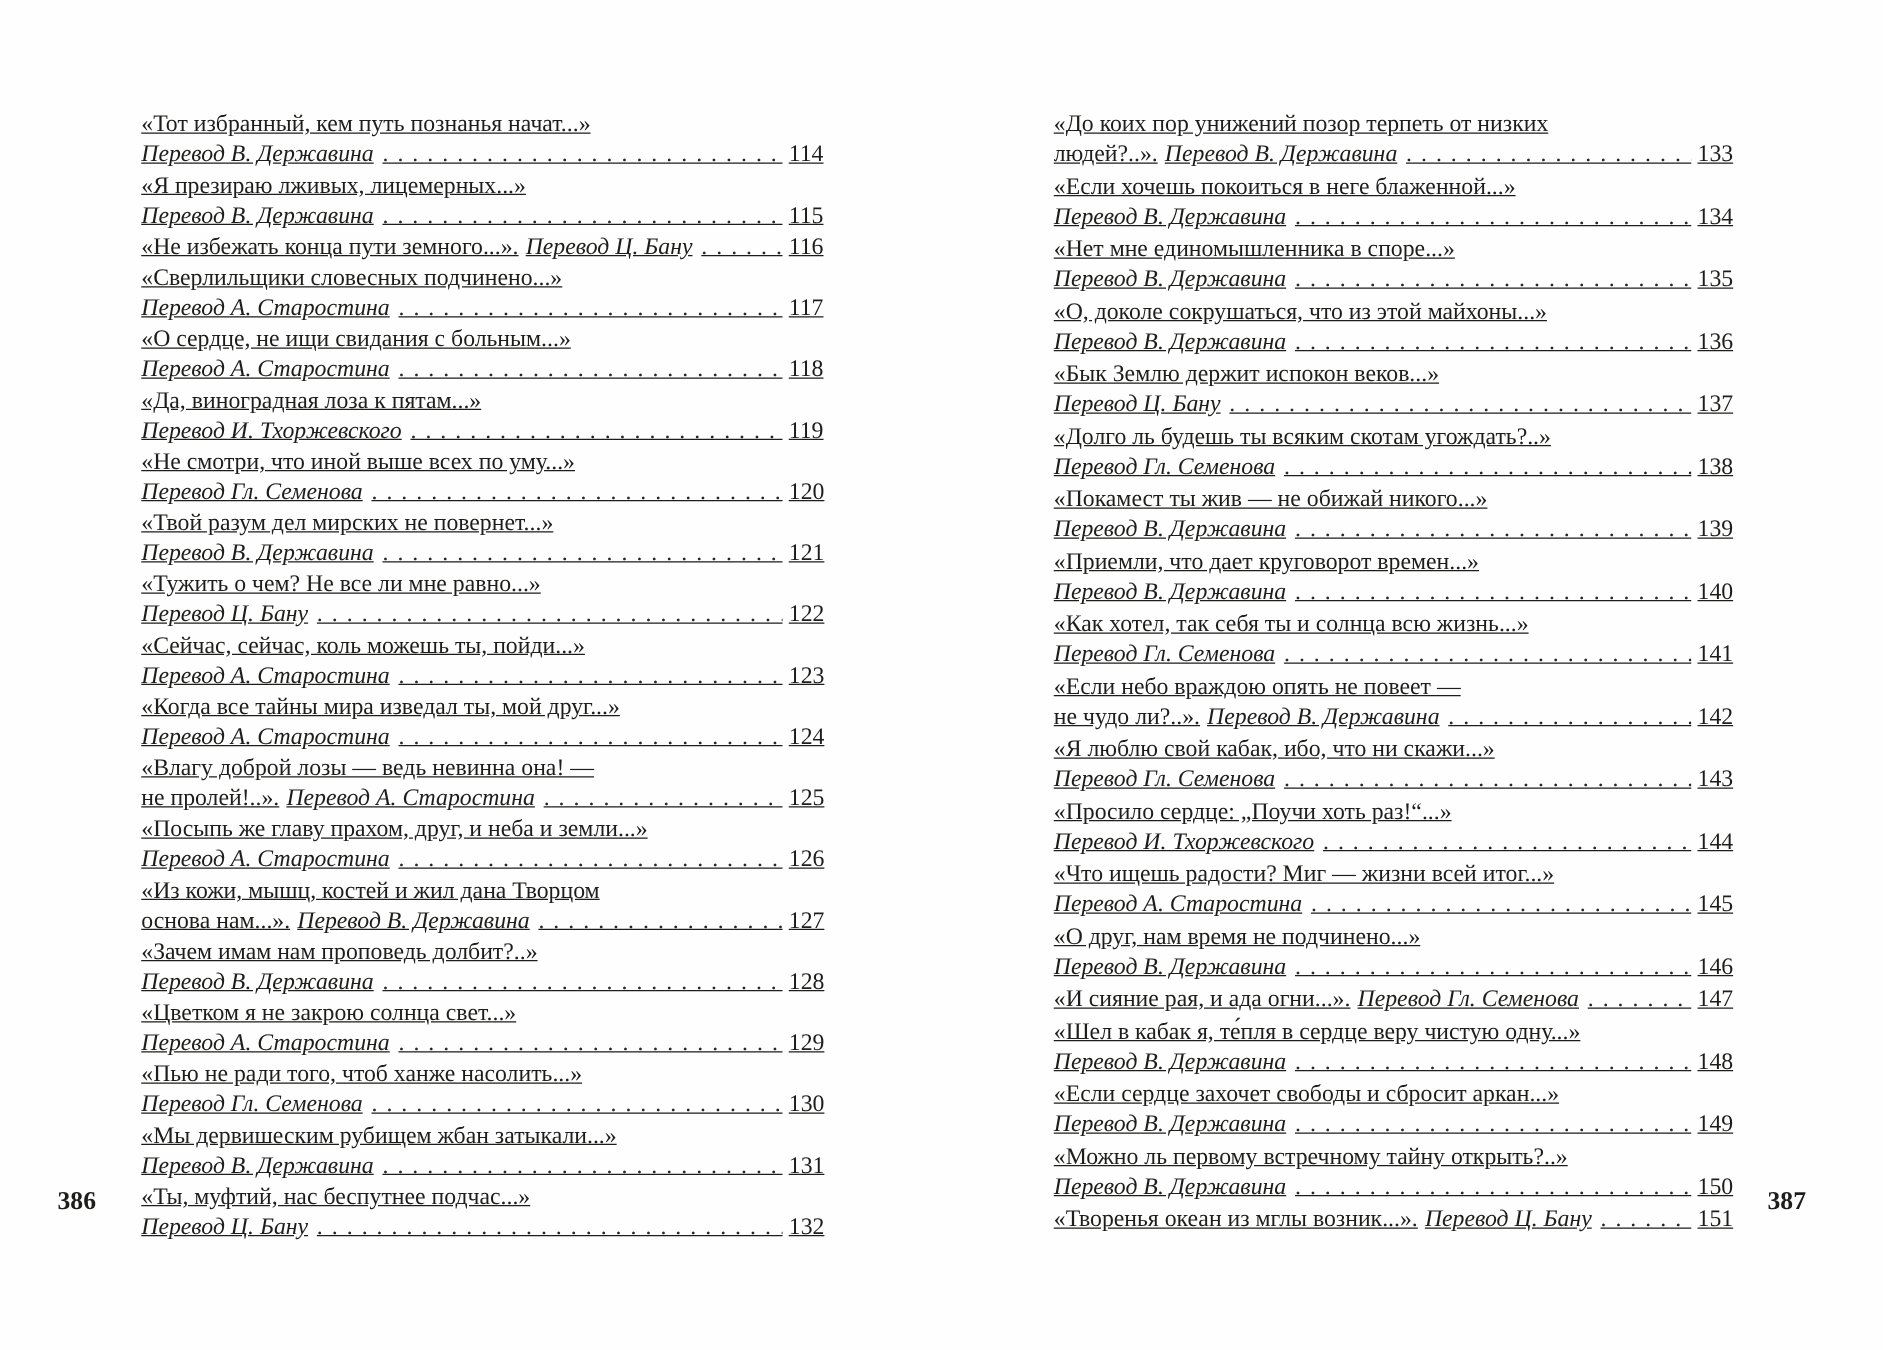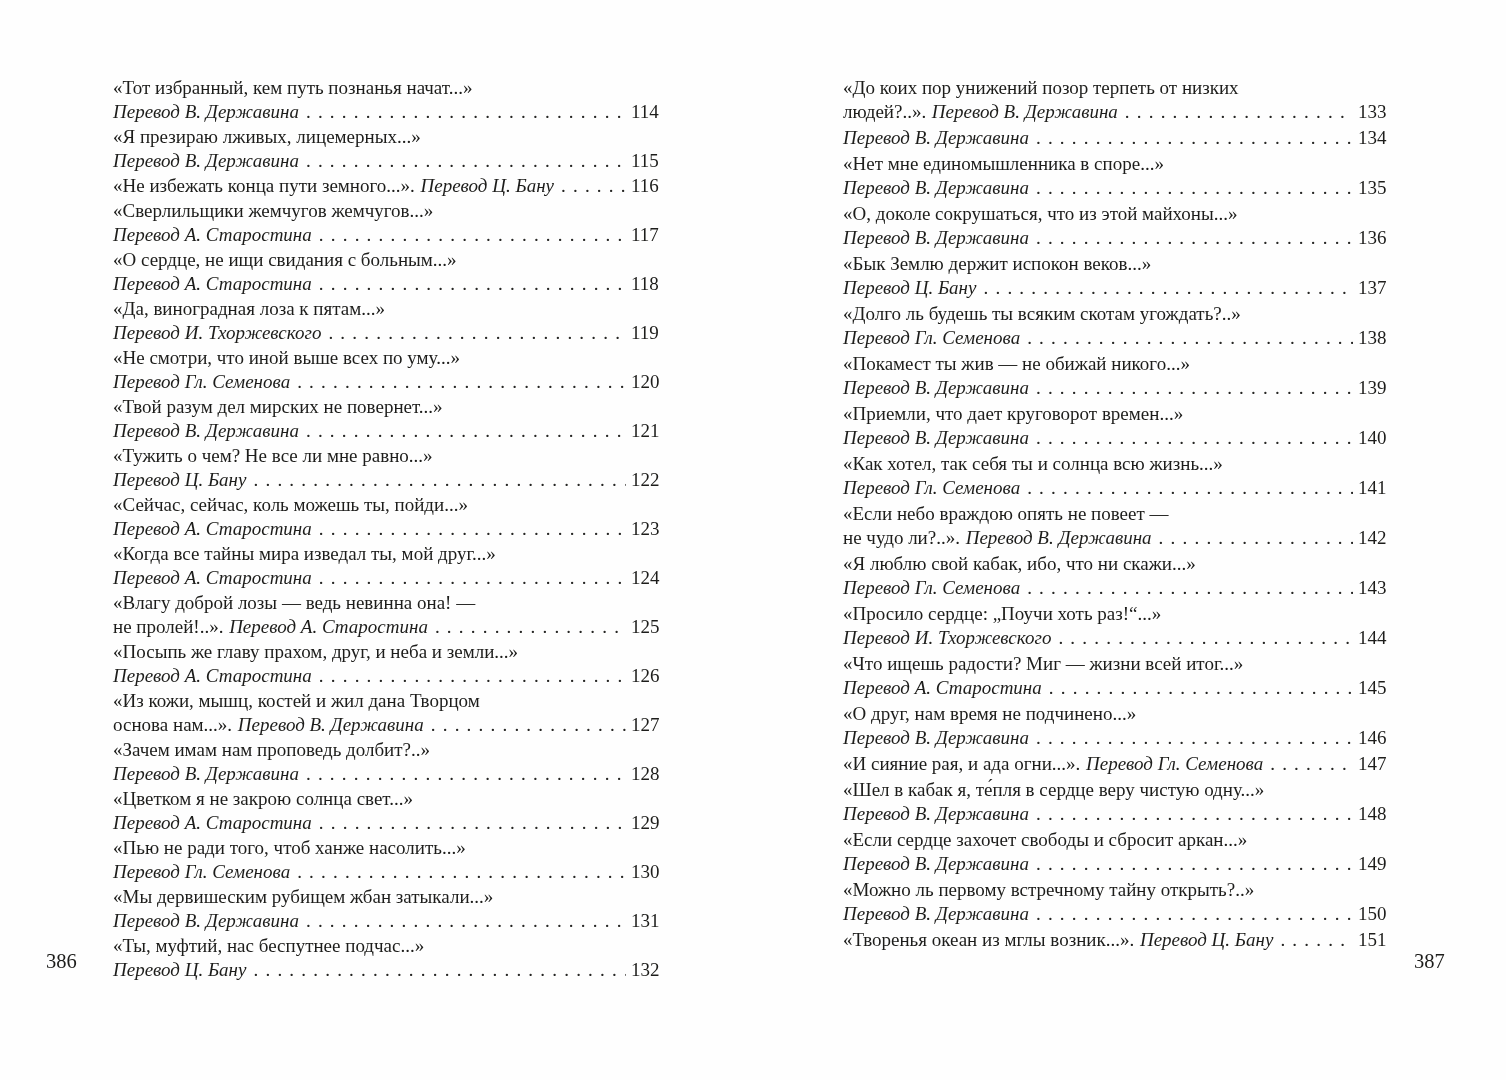--- a/index.html
+++ b/index.html
@@ -11,21 +11,22 @@
     position: relative;
     width: 1506px;
     height: 1080px;
     background: #fefefe;
     overflow: hidden;
     font-family: "Liberation Serif", "DejaVu Serif", serif;
     color: #1d1d1b;
   }
   .toc-column {
     position: absolute;
-    top: 76px;
+    top: 88px;
+    text-decoration: underline;
   }
   .col-left  { left: 113px; width: 548px; }
   .col-right { left: 843px; width: 545px; }
 
   .toc-entry { }
   .col-left  .toc-entry { margin-bottom: 1px; }
   .col-right .toc-entry { margin-bottom: 2px; }
 
   .toc-line {
     display: flex;
@@ -54,21 +55,21 @@
     padding-left: 5px;
     text-align: left;
     min-width: 30px;
   }
 
   .folio {
     position: absolute;
     top: 949px;
     font-size: 20.5px;
     line-height: 24px;
-    font-weight: 400;
+    font-weight: 700;
     color: #1d1d1b;
   }
   .folio-left  { left: 46px; }
   .folio-right { left: 1414px; }
 </style>
 </head>
 <body>
 
 <div class="sheet">
   <div class="folio folio-left">386</div>
@@ -97,21 +98,21 @@
       <div class="toc-entry">
         <div class="toc-line">
           <span class="t">«Не избежать конца пути земного...».</span>
           <span class="t it">Перевод Ц. Бану</span>
           <span class="leader"><span class="dots">......................................................................</span></span>
           <span class="pg">116</span>
         </div>
       </div>
       <div class="toc-entry">
         <div class="toc-line">
-          <span class="t">«Сверлильщики жемчугов жемчугов...»</span>
+          <span class="t">«Сверлильщики словесных подчинено...»</span>
         </div>
         <div class="toc-line">
           <span class="it">Перевод А. Старостина</span>
           <span class="leader"><span class="dots">......................................................................</span></span>
           <span class="pg">117</span>
         </div>
       </div>
       <div class="toc-entry">
         <div class="toc-line">
           <span class="t">«О сердце, не ищи свидания с больным...»</span>
@@ -273,20 +274,23 @@
         </div>
         <div class="toc-line">
           <span class="t">людей?..».</span>
           <span class="t it">Перевод В. Державина</span>
           <span class="leader"><span class="dots">......................................................................</span></span>
           <span class="pg">133</span>
         </div>
       </div>
       <div class="toc-entry">
         <div class="toc-line">
+          <span class="t">«Если хочешь покоиться в неге блаженной...»</span>
+        </div>
+        <div class="toc-line">
           <span class="it">Перевод В. Державина</span>
           <span class="leader"><span class="dots">......................................................................</span></span>
           <span class="pg">134</span>
         </div>
       </div>
       <div class="toc-entry">
         <div class="toc-line">
           <span class="t">«Нет мне единомышленника в споре...»</span>
         </div>
         <div class="toc-line">

